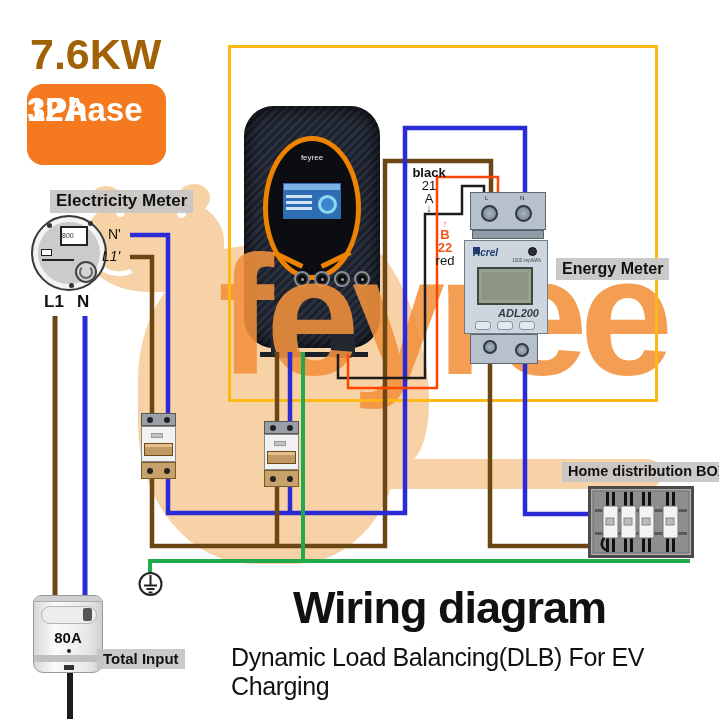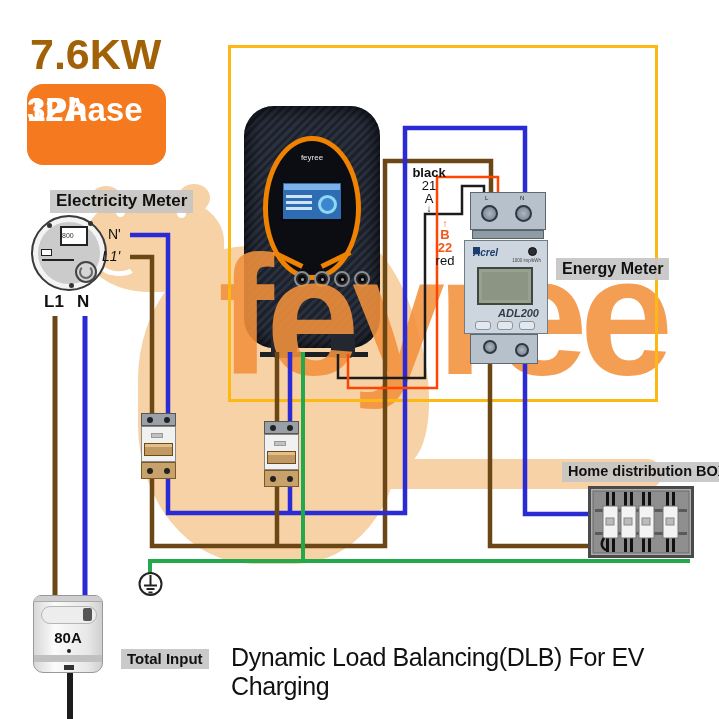--- a/index.html
+++ b/index.html
@@ -316,21 +316,21 @@
     <div class="mb-sw"></div>
     <div class="mb-rate">80A</div>
     <div class="mb-dot"></div>
     <div class="mb-gray"></div>
     <div class="mb-slot"></div>
   </div>
 
   <div class="tag" style="left:16px;top:190px;font-size:17px;margin-left:34px;">Electricity Meter</div>
   <div class="tag" style="left:556px;top:258px;font-size:16px;">Energy Meter</div>
   <div class="tag" style="left:562px;top:462px;font-size:14.5px;">Home distribution BOX</div>
-  <div class="tag" style="left:121px;top:649px;font-size:15px;">Total Input</div>
+  <div class="tag" style="left:97px;top:649px;font-size:15px;">Total Input</div>
 
   <div class="wl" style="left:108px;top:226px;">N'</div>
   <div class="wl" style="left:102px;top:248px;font-style:italic;">L1'</div>
   <div class="wl bold" style="left:44px;top:292px;">L1</div>
   <div class="wl bold" style="left:77px;top:292px;">N</div>
 
   <div class="ct-lab" style="left:404px;top:166px;width:50px;">
     <span style="position:static;display:block;font-weight:bold;">black</span>
     <span style="position:static;display:block;">21</span>
     <span style="position:static;display:block;">A</span>
@@ -342,15 +342,16 @@
     <span class="or" style="position:static;display:block;">22</span>
     <span style="position:static;display:block;">red</span>
   </div>
 
   <div class="kw">7.6KW</div>
   <div class="badge">
     <span>1Phase</span>
     <span>32A</span>
   </div>
 
+  <div class="title-main">Wiring diagram</div>
   <div class="title-sub">Dynamic Load Balancing(DLB) For EV Charging</div>
 
 </div>
 
 </body></html>

